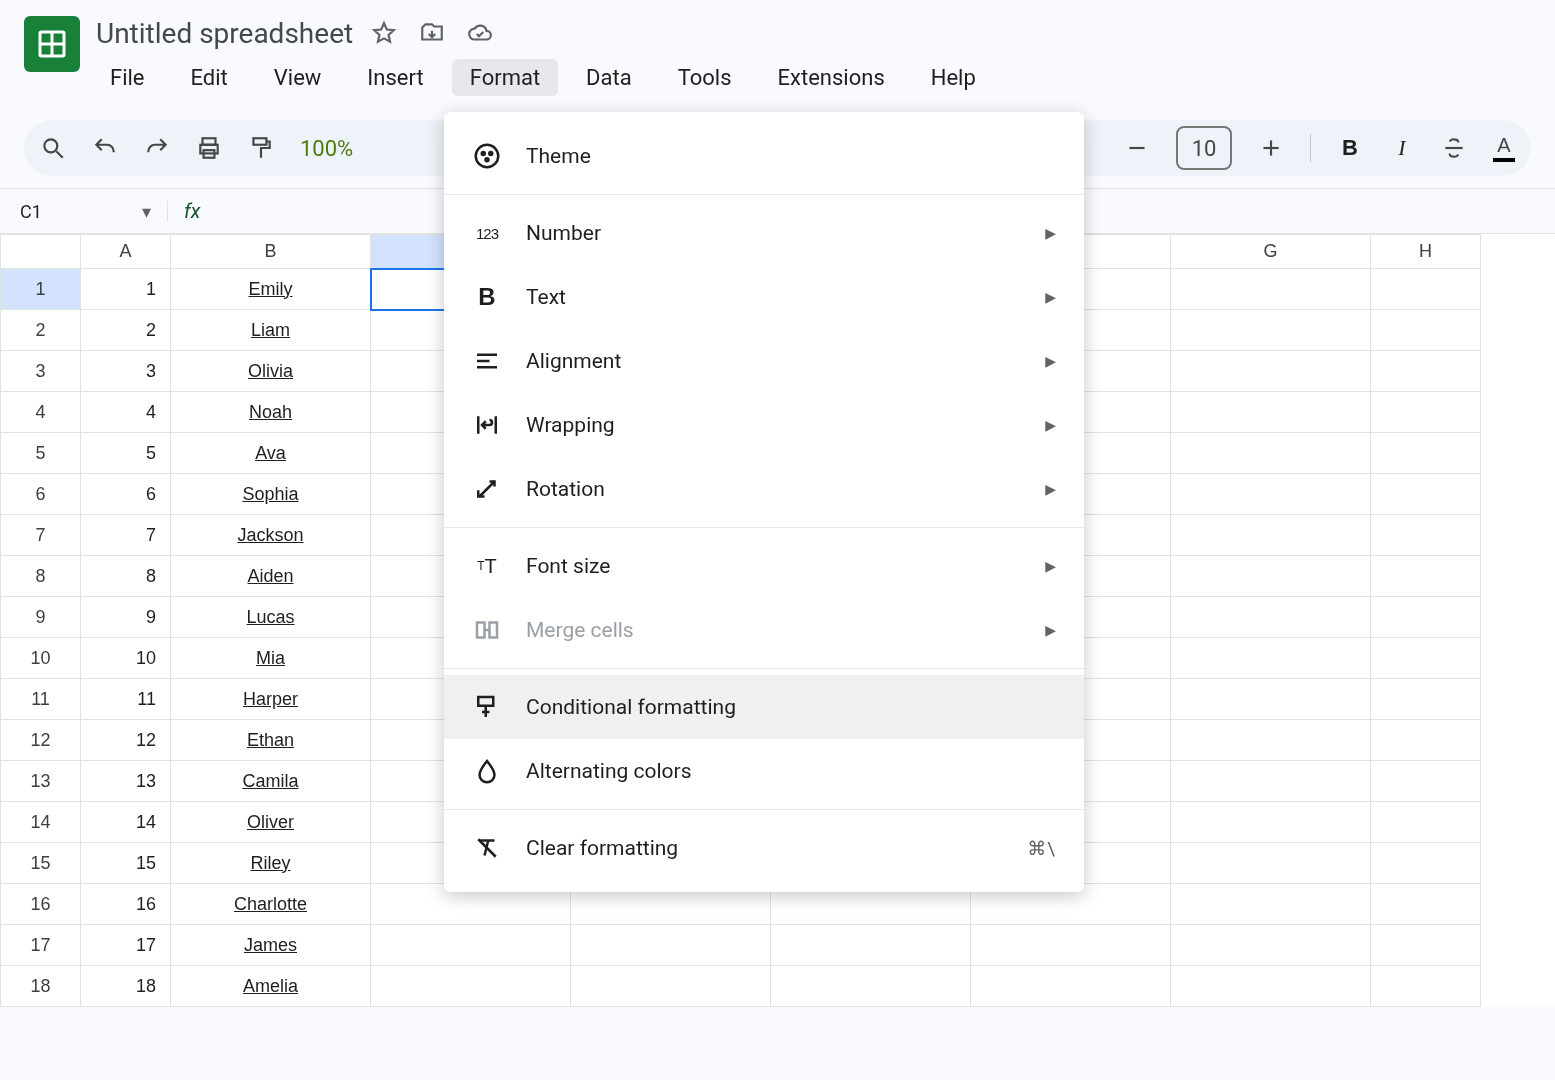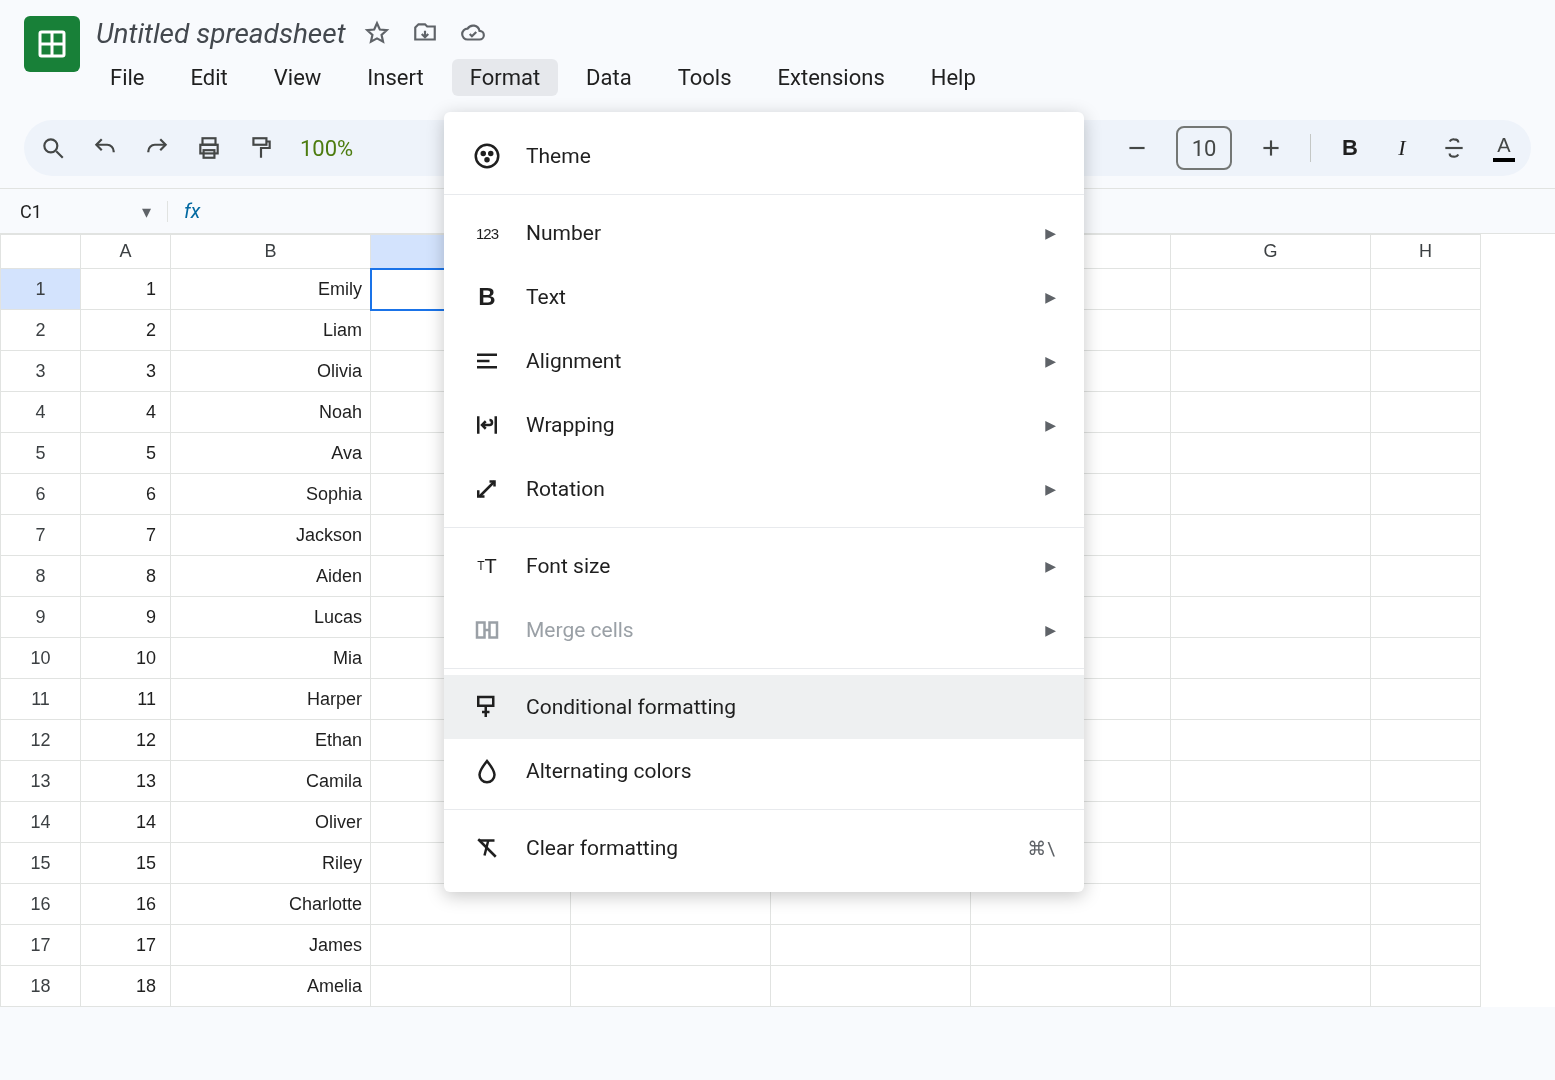--- a/index.html
+++ b/index.html
@@ -32,21 +32,20 @@
     margin-top: 6px;
   }
   .logo svg { width: 36px; height: 36px; }
   .title-block { display: flex; flex-direction: column; }
   .title-row { display: flex; align-items: center; gap: 14px; height: 46px; }
   .doc-title {
     font-size: 28px;
     color: #43484e;
     font-weight: 400;
     padding: 2px 4px;
-    font-style: italic;
   }
   .title-icons { display: flex; gap: 22px; align-items: center; color: #5f6368; }
   .title-icons .ico { width: 26px; height: 26px; display:flex; align-items:center; justify-content:center; }
 
   
   .menubar { display: flex; gap: 10px; align-items: center; height: 42px; }
   .menubar .mitem {
     font-size: 22px;
     color: #1f1f1f;
     padding: 6px 18px;
@@ -96,21 +95,21 @@
     width: 168px;
     display: flex;
     align-items: center;
     padding: 0 16px 0 20px;
     font-size:18px;
     gap: 10px;
     color:#1f1f1f;
     border-right: 1px solid #e1e3e1;
     justify-content: space-between;
   }
-  .fx-label { padding: 0 16px; color:#0369a1; font-style: italic; font-size:20px; }
+  .fx-label { padding: 0 16px; color:#14532d; font-style: italic; font-size:20px; }
 
   
   .grid-wrap { position: relative; background:#fff; }
   table.grid { border-collapse: collapse; table-layout: fixed; }
   .grid th, .grid td {
     border: 1px solid #e1e3e1;
     font-weight: 400;
     font-family: Arial, sans-serif;
   }
   .corner {
@@ -136,21 +135,21 @@
     height: 41px;
   }
   th.rowhead.sel { background: #d3e3fd; }
   td.cell {
     height: 41px;
     font-size: 18px;
     padding: 0 8px;
     color:#1f1f1f;
   }
   td.num { text-align: right; padding-right: 14px; }
-  td.txt { text-align: right; }
+  td.txt { text-align: center; text-decoration: underline; }
   td.cell.selected { outline: 2px solid #1a73e8; outline-offset:-1px; }
 
   
   .menu {
     position: absolute;
     left: 444px;
     top: 112px;
     width: 640px;
     background: #fff;
     border-radius: 6px;

